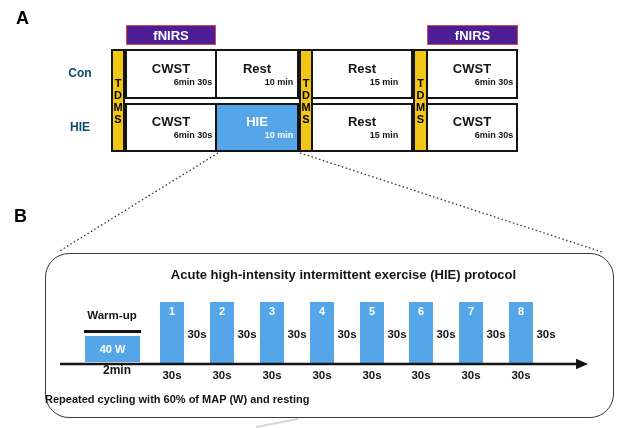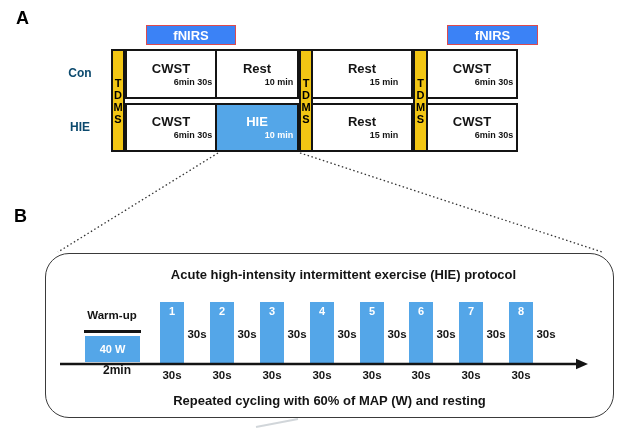--- a/index.html
+++ b/index.html
@@ -4,44 +4,44 @@
 <style>
   html,body{margin:0;padding:0;}
   body{
     width:624px;height:428px;background:#ffffff;position:relative;overflow:hidden;
     font-family:"Liberation Sans",sans-serif;font-weight:700;color:#141414;
     -webkit-font-smoothing:antialiased;
   }
   .panel-label{position:absolute;font-size:18px;color:#000;}
   
   .fnirs{
-    position:absolute;top:25px;height:20px;background:#3b82f6;border:1px solid #dc4a4e;
+    position:absolute;top:25px;height:20px;background:#4c1d95;border:1px solid #dc4a4e;
     color:#fff;font-size:13px;display:flex;align-items:center;justify-content:center;
-    box-sizing:border-box;z-index:3;margin-left:20px;
+    box-sizing:border-box;z-index:3;
   }
   .cell{
     position:absolute;background:#fff;border:2px solid #141414;box-sizing:border-box;
     display:flex;flex-direction:column;align-items:center;justify-content:center;z-index:1;
   }
   .cell .t{font-size:13px;line-height:14px;}
   .cell .s{font-size:9px;line-height:10px;margin-top:1px;margin-left:44px;}
   .cell.blue{background:#54a6e8;color:#fff;}
   .tdms{
     position:absolute;top:49px;height:103px;background:#f2c614;border:2px solid #141414;
     box-sizing:border-box;z-index:2;display:flex;flex-direction:column;align-items:center;
     justify-content:center;font-size:11px;line-height:12px;color:#000;
   }
   .row-label{position:absolute;width:44px;text-align:center;font-size:12px;color:#0c4a6e;}
   
   .protocol-box{
     position:absolute;left:45px;top:253px;width:569px;height:165px;background:#fff;
     border:1.5px solid #3a3a3a;border-radius:24px;box-sizing:border-box;z-index:0;
   }
   .b-title{position:absolute;left:59px;top:267px;width:569px;text-align:center;font-size:13px;z-index:1;}
-  .b-footer{position:absolute;left:45px;top:393px;width:569px;text-align:center;font-size:13px;z-index:1;}
+  .b-footer{position:absolute;left:45px;top:393px;width:569px;font-size:11px;z-index:1;}
   .warmup-label{position:absolute;left:80px;top:309px;width:64px;text-align:center;font-size:11.5px;z-index:1;}
   .warmup-line{position:absolute;left:84px;top:330px;width:57px;height:3px;background:#141414;z-index:1;}
   .warmup-box{
     position:absolute;left:85px;top:336px;width:55px;height:26px;background:#54a6e8;color:#fff;
     font-size:11px;display:flex;align-items:center;justify-content:center;z-index:1;
   }
   .bar{
     position:absolute;top:302px;width:24px;height:61px;background:#54a6e8;color:#fff;
     font-size:11px;text-align:center;padding-top:3px;box-sizing:border-box;z-index:2;
   }

